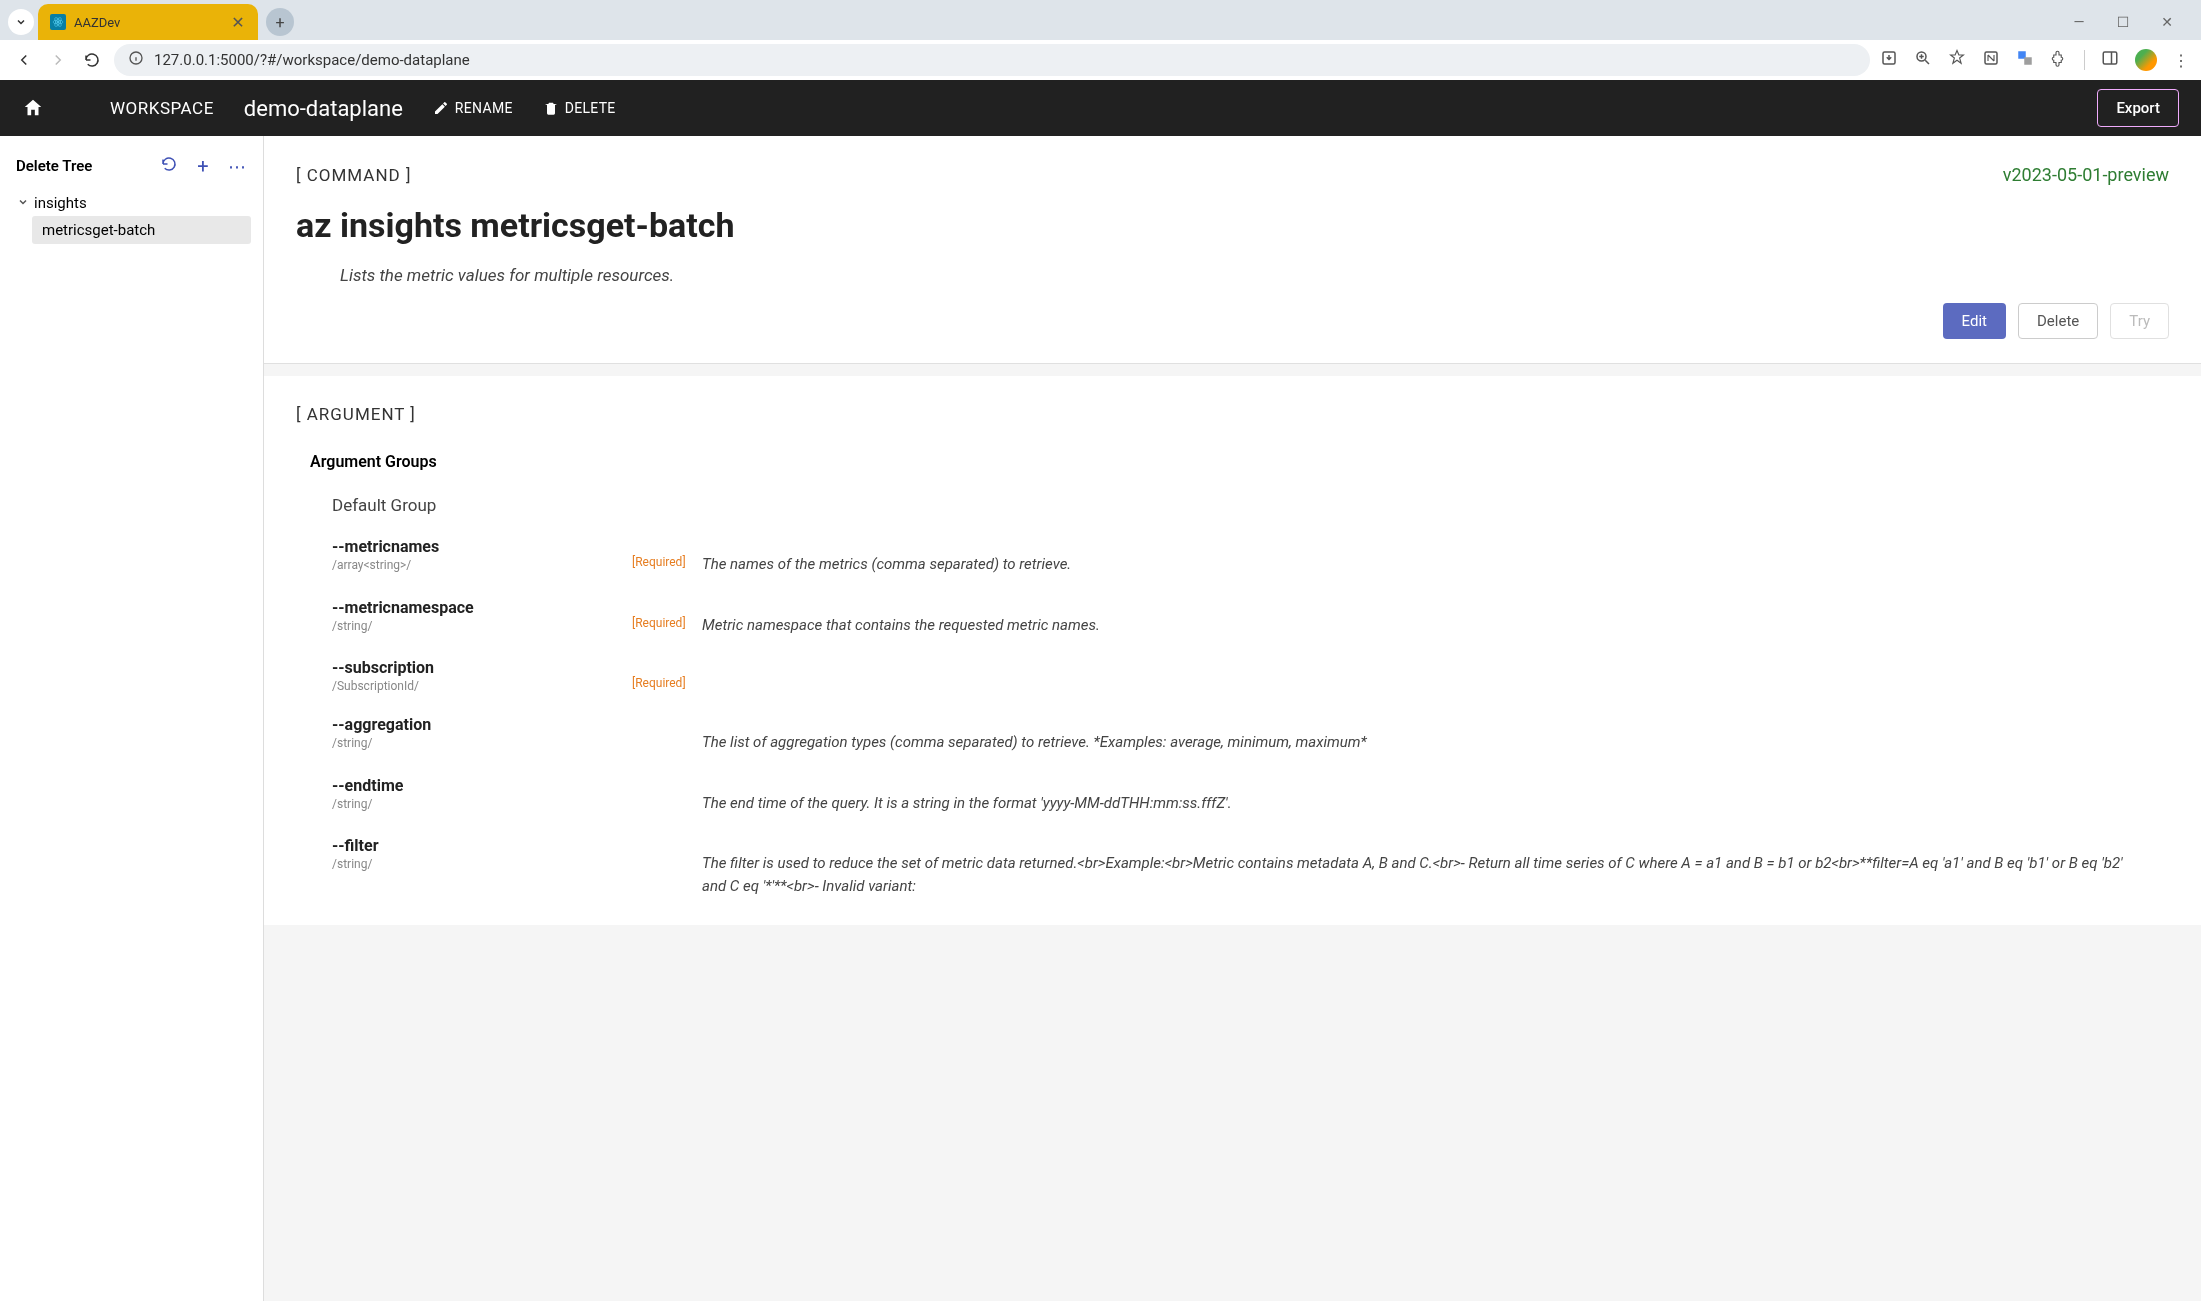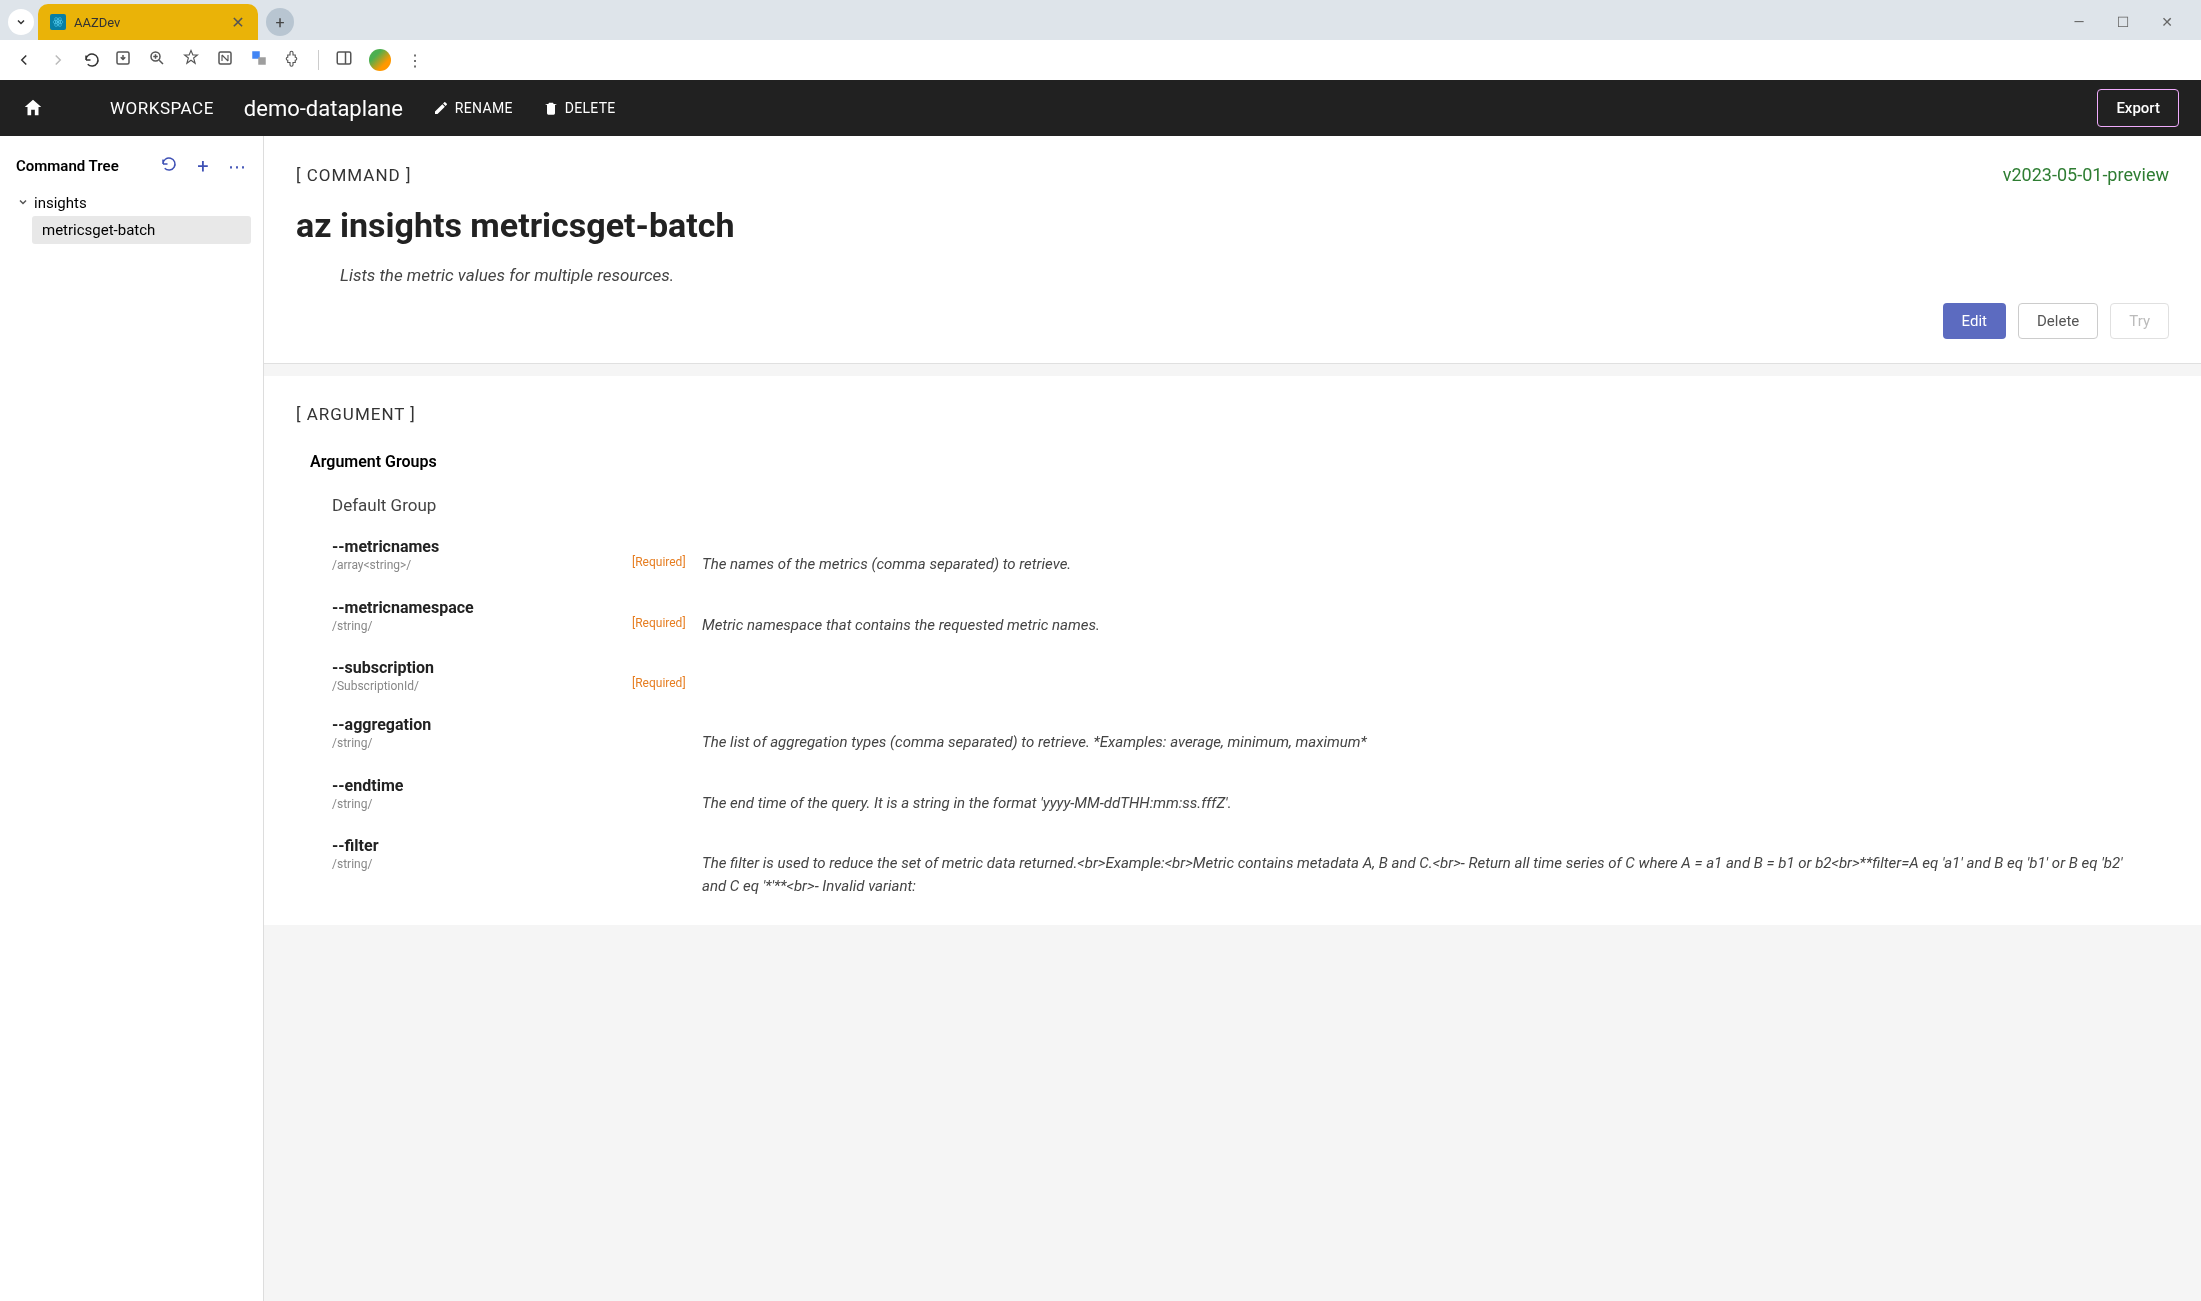--- a/index.html
+++ b/index.html
@@ -111,20 +111,30 @@
     <div class="nav-btn disabled">
       <svg width="18" height="18" viewBox="0 0 24 24">
           <path d="M9 6l6 6-6 6" stroke="#bbb" stroke-width="2" fill="none"></path>
         </svg>
     </div>
     <div class="nav-btn">
       <svg width="18" height="18" viewBox="0 0 24 24">
           <path d="M4 12a8 8 0 1 1 2.3 5.6M4 12V6m0 6h6" stroke="#333" stroke-width="2" fill="none"></path>
         </svg>
     </div>
+    <div class="omnibox">
+      <span class="omnibox-icon">
+        <svg width="16" height="16" viewBox="0 0 24 24">
+            <circle cx="12" cy="12" r="9" stroke="#555" stroke-width="2" fill="none"></circle>
+            <line x1="12" y1="8" x2="12" y2="8" stroke="#555" stroke-width="2"></line>
+            <line x1="12" y1="11" x2="12" y2="16" stroke="#555" stroke-width="2"></line>
+          </svg>
+      </span>
+      <span class="omnibox-text">127.0.0.1:5000/?#/workspace/demo-dataplane</span>
+    </div>
     <div class="toolbar-icons">
       <span><svg width="18" height="18" viewBox="0 0 24 24">
             <rect x="4" y="4" width="16" height="16" rx="2" stroke="#555" stroke-width="2" fill="none"></rect>
             <path d="M12 8v6m-3-3l3 3 3-3" stroke="#555" stroke-width="2" fill="none"></path>
           </svg></span>
       <span><svg width="18" height="18" viewBox="0 0 24 24">
             <circle cx="10" cy="10" r="6" stroke="#555" stroke-width="2" fill="none"></circle>
             <line x1="15" y1="15" x2="20" y2="20" stroke="#555" stroke-width="2"></line>
             <line x1="7" y1="10" x2="13" y2="10" stroke="#555" stroke-width="2"></line>
             <line x1="10" y1="7" x2="10" y2="13" stroke="#555" stroke-width="2"></line>
@@ -173,21 +183,21 @@
         <path d="M6 7h12v13a2 2 0 01-2 2H8a2 2 0 01-2-2V7zm3-3h6l1 2H8l1-2zM4 6h16v1H4z"></path>
       </svg>
     <span>DELETE</span>
   </div>
   <div class="export-btn">Export</div>
 </div>
 
 <div class="main">
   <div class="sidebar">
     <div class="sidebar-header">
-      <span class="sidebar-title">Command Tree</span>
+      <span class="sidebar-title">Delete Tree</span>
       <span class="sidebar-icon">
         <svg width="18" height="18" viewBox="0 0 24 24">
             <path d="M4 12a8 8 0 1 1 2.3 5.6M4 12V6m0 6h6" stroke="#3f51b5" stroke-width="2" fill="none"></path>
           </svg>
       </span>
       <span class="sidebar-icon" style="font-size:20px;font-weight:400;">+</span>
       <span class="sidebar-icon" style="font-size:18px;">⋯</span>
     </div>
     <div class="tree-item">
       <span class="tree-chevron">

